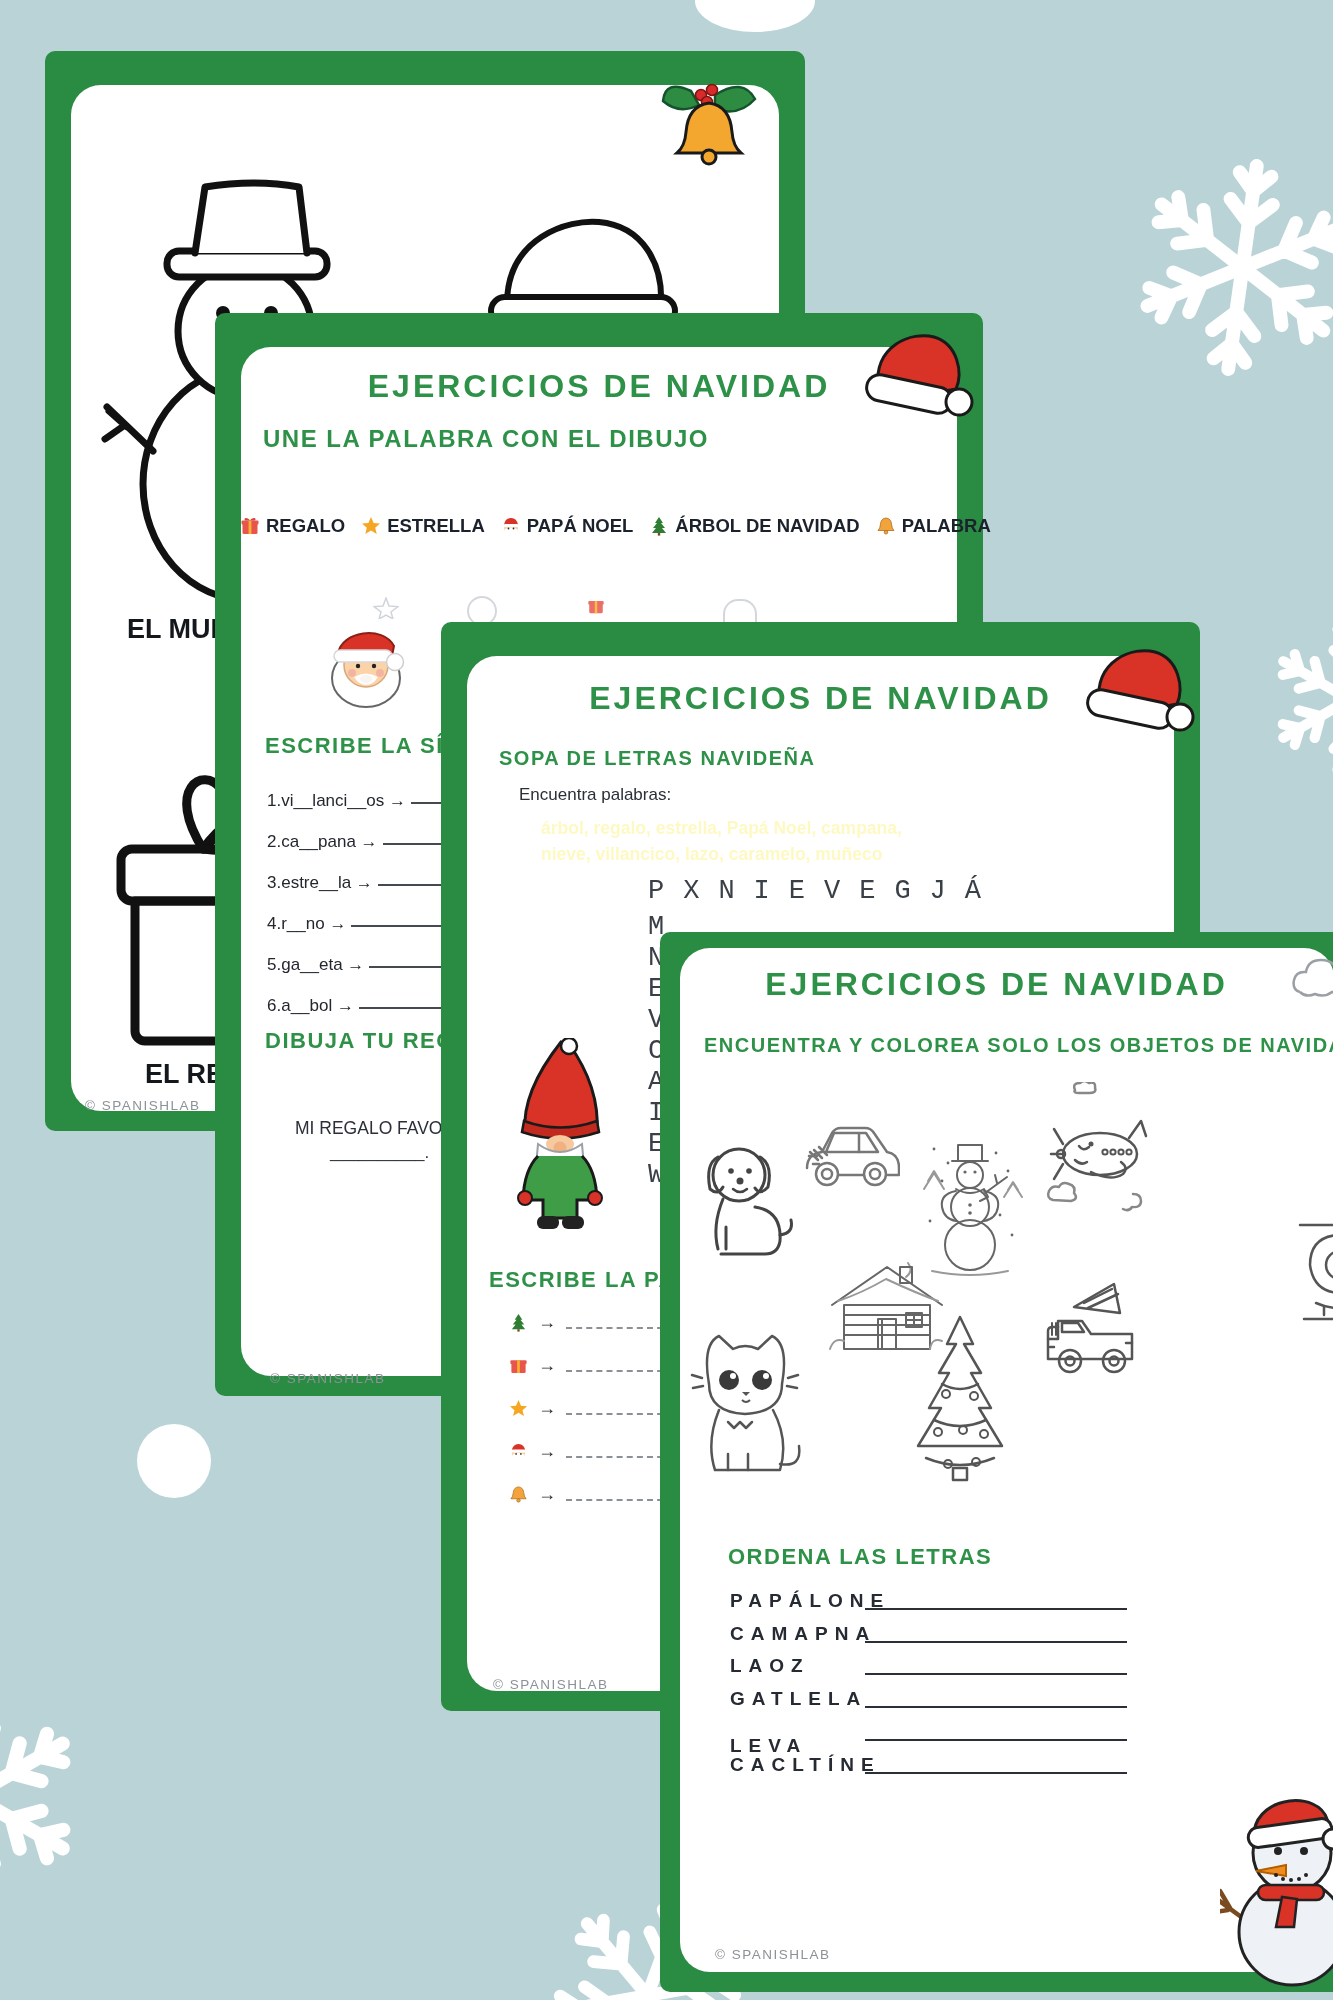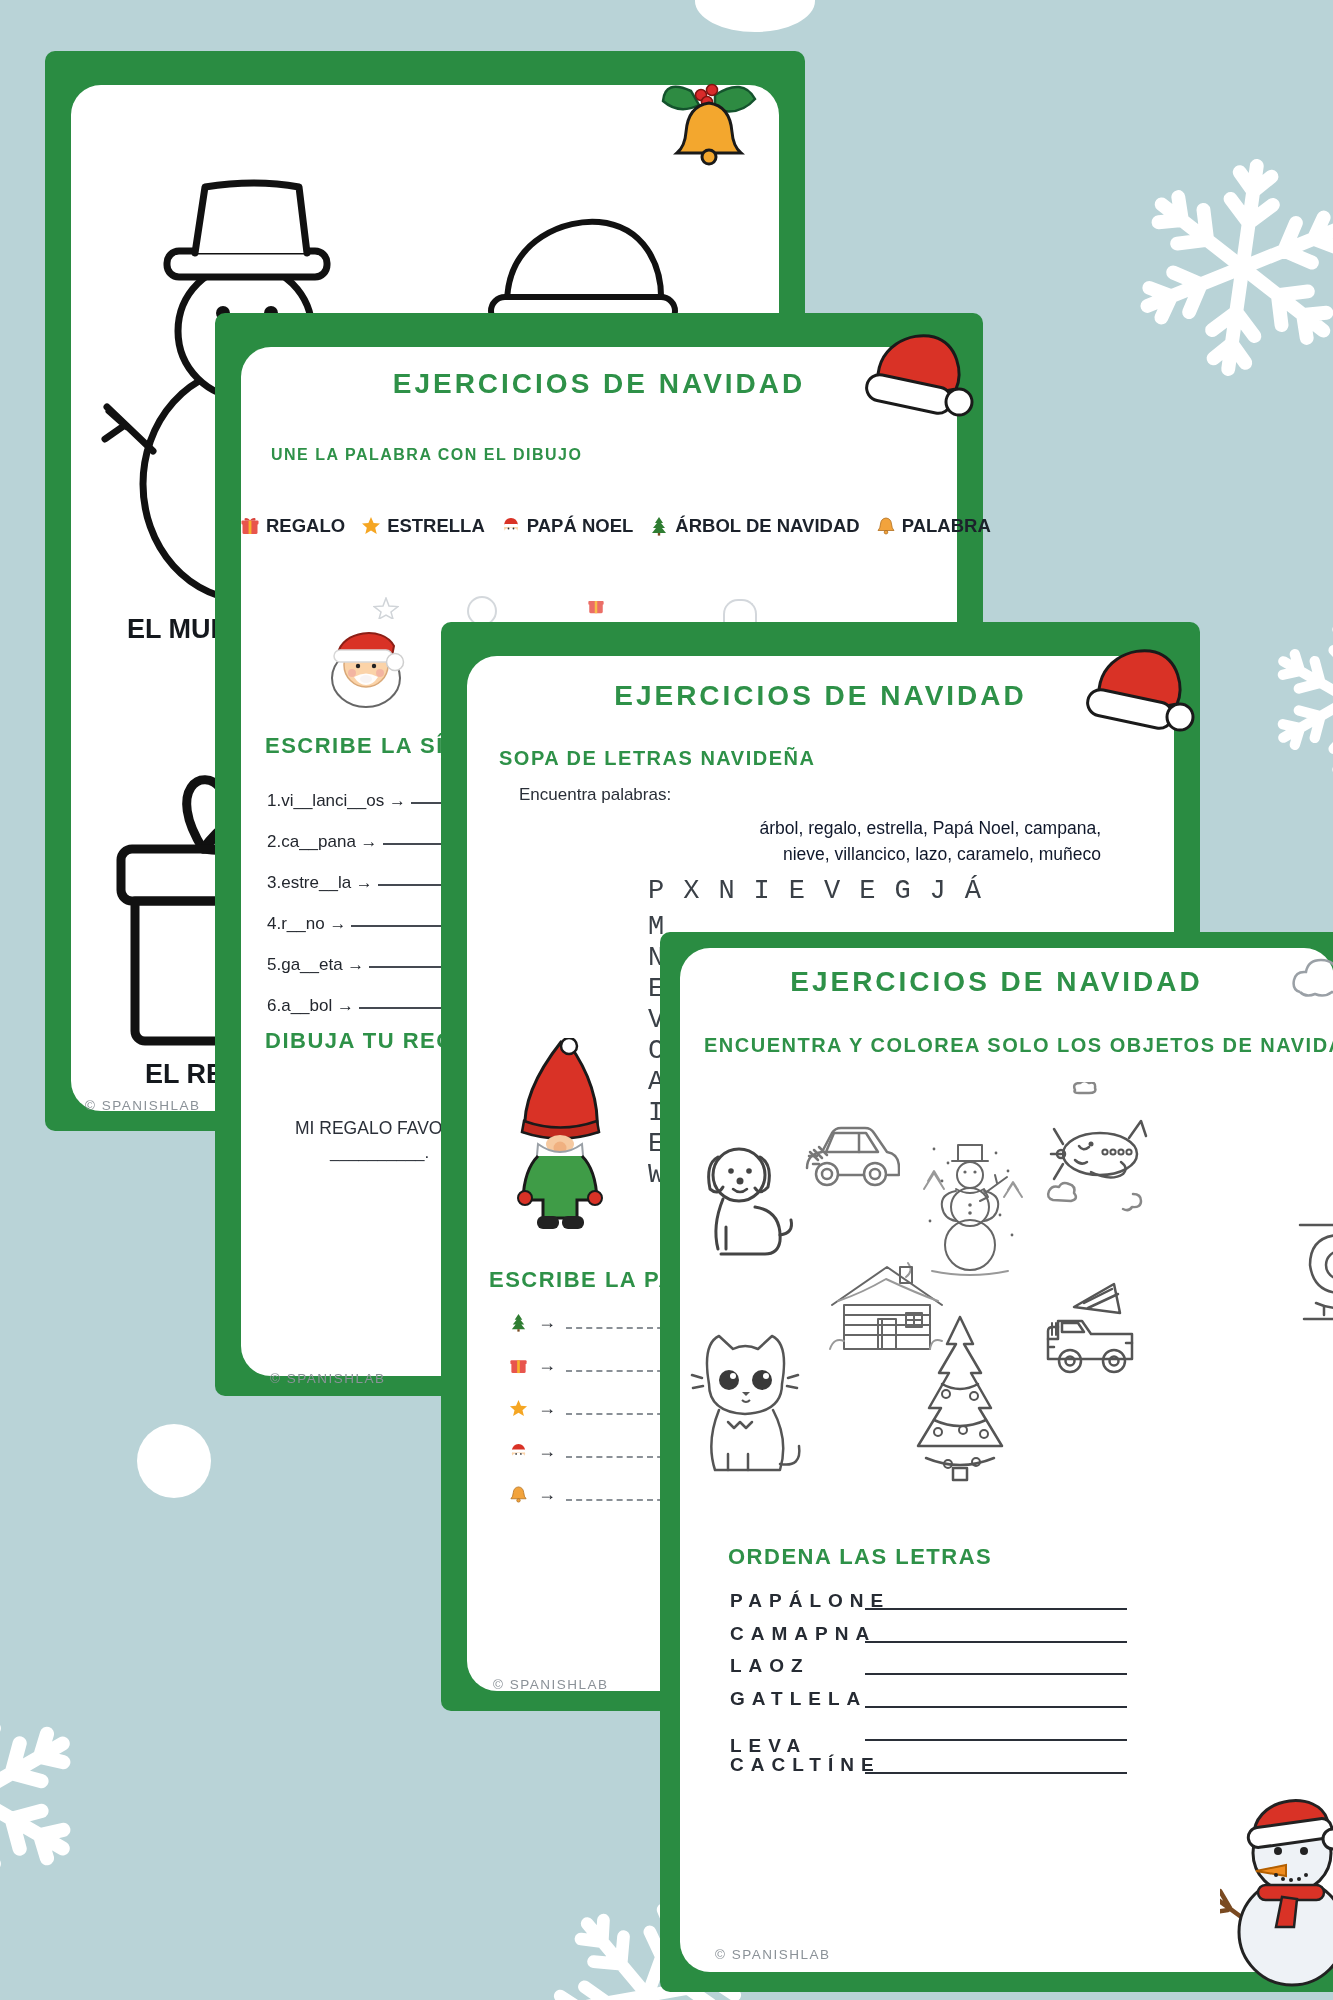--- a/index.html
+++ b/index.html
@@ -16,33 +16,33 @@
   .page{position:absolute;background:#2a8c42;border-radius:10px;}
   .sheet{position:absolute;left:26px;right:26px;top:34px;bottom:20px;background:#ffffff;border-radius:30px;}
   #page1{left:45px;top:51px;width:760px;height:1080px;z-index:1;}
   #page2{left:215px;top:313px;width:768px;height:1083px;z-index:2;}
   #page3{left:441px;top:622px;width:759px;height:1089px;z-index:3;}
   #page4{left:660px;top:932px;width:700px;height:1060px;z-index:4;}
   #page4 .sheet{top:16px;left:20px;}
   .content{position:absolute;inset:0;}
   .abs{position:absolute;}
   
-  .title{width:100%;text-align:center;color:#2e9148;font-weight:bold;font-size:28px;letter-spacing:3px;white-space:nowrap;}
+  .title{width:100%;text-align:center;color:#2e9148;font-weight:bold;font-size:32px;letter-spacing:3px;white-space:nowrap;}
   #page1 .title{font-size:33px;}
   .h-green{color:#2e9148;font-weight:bold;font-size:22px;letter-spacing:1.5px;white-space:nowrap;}
   .h-green-sm{color:#2e9148;font-weight:bold;font-size:20px;letter-spacing:1.5px;white-space:nowrap;}
   .dark-bold{color:#14181d;font-weight:bold;font-size:27px;white-space:nowrap;}
   .footer{color:#8b9298;font-size:13.5px;letter-spacing:1.5px;white-space:nowrap;}
   .body-text{color:#2a2f38;font-size:17px;white-space:nowrap;}
   .word-row{display:flex;align-items:center;gap:6px;color:#1c222b;font-weight:bold;font-size:18.5px;white-space:nowrap;}
   .word-row .wicon{margin-left:10px;flex:0 0 auto;}
   .word-row .wicon:first-child{margin-left:0;}
   .p2-item{color:#23272e;font-size:17px;white-space:nowrap;}
   .wline{display:inline-block;width:150px;border-bottom:2px solid #454a52;margin-left:5px;vertical-align:2px;}
-  .wordlist{width:560px;text-align:right;color:#0f172a;font-weight:normal;font-size:17.5px;line-height:26px;white-space:nowrap;}
+  .wordlist{width:560px;text-align:left;color:#fef9c3;font-weight:bold;font-size:17.5px;line-height:26px;white-space:nowrap;}
   .grid-row{font-family:"Liberation Mono",monospace;font-size:27px;color:#3a4047;letter-spacing:19px;white-space:nowrap;}
   .grid-col span{display:block;height:31px;line-height:31px;font-family:"Liberation Mono",monospace;font-size:27px;color:#3a4047;}
   .p3-row{display:flex;align-items:center;gap:10px;}
   .p3-row .arrow{color:#23272e;font-size:18px;}
   .dashline{display:inline-block;width:168px;border-bottom:2.5px dashed #8a9096;height:10px;}
   .scramble{color:#262b33;font-weight:600;font-size:19px;letter-spacing:7px;white-space:nowrap;}
   .sline{position:absolute;border-bottom:2px solid #2a2f38;width:262px;}
   .hint{opacity:.85;}
   .drawing{position:absolute;}
 </style>
@@ -130,21 +130,21 @@
   <div class="sheet"></div>
   <div class="content">
     <div class="abs title" style="top:55px;">EJERCICIOS DE NAVIDAD</div>
 
     <svg class="abs" style="left:645px;top:12px;" width="115" height="100" viewBox="0 0 115 100">
       <path d="M18,62 C14,20 52,6 74,12 C98,19 103,48 96,64 L30,76 Z" fill="#d93226" stroke="#1a1a1a" stroke-width="3"></path>
       <rect x="6" y="56" width="86" height="26" rx="13" fill="#fff" stroke="#1a1a1a" stroke-width="3" transform="rotate(12 49 69)"></rect>
       <circle cx="99" cy="77" r="13" fill="#fff" stroke="#1a1a1a" stroke-width="3"></circle>
     </svg>
 
-    <div class="abs h-green-sm" style="left:48px;top:133px;font-size:16px;margin-left:8px;">UNE LA PALABRA CON EL DIBUJO</div>
+    <div class="abs h-green-sm" style="left:48px;top:112px;font-size:24px;">UNE LA PALABRA CON EL DIBUJO</div>
 
     <div class="abs word-row" style="left:25px;top:202px;">
       <svg class="wicon" width="20" height="20" viewBox="0 0 20 20">
           <rect x="2.5" y="7" width="15" height="11" rx="1.5" fill="#e8554d"></rect>
           <rect x="1.5" y="4.5" width="17" height="4" rx="1" fill="#e8554d"></rect>
           <rect x="8.6" y="4.5" width="2.8" height="13.5" fill="#f7b32b"></rect>
           <path d="M10,4.5 C7,0.5 3,2 5,4.5 Z" fill="#d8433b"></path>
           <path d="M10,4.5 C13,0.5 17,2 15,4.5 Z" fill="#d8433b"></path>
         </svg>
       <span>REGALO</span>

